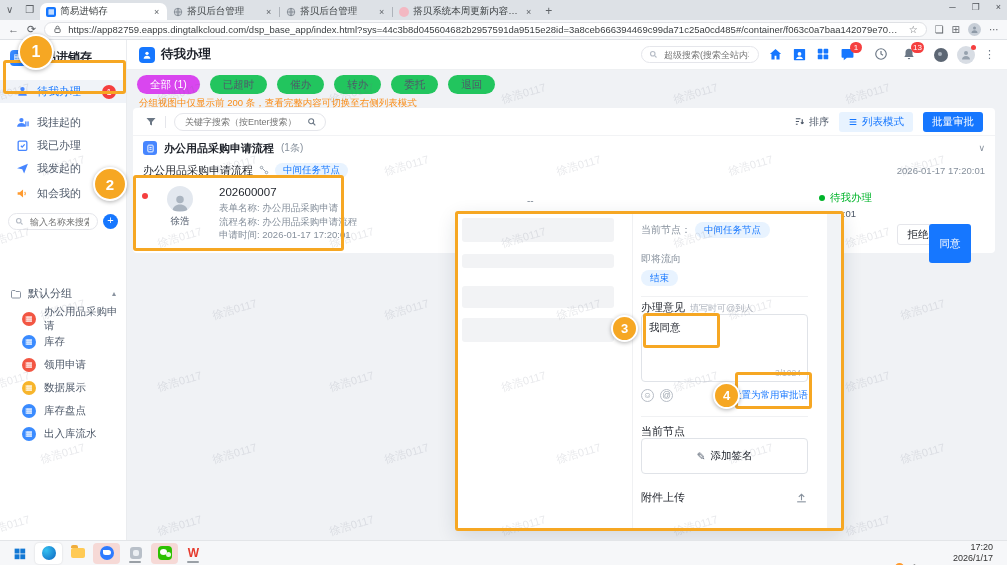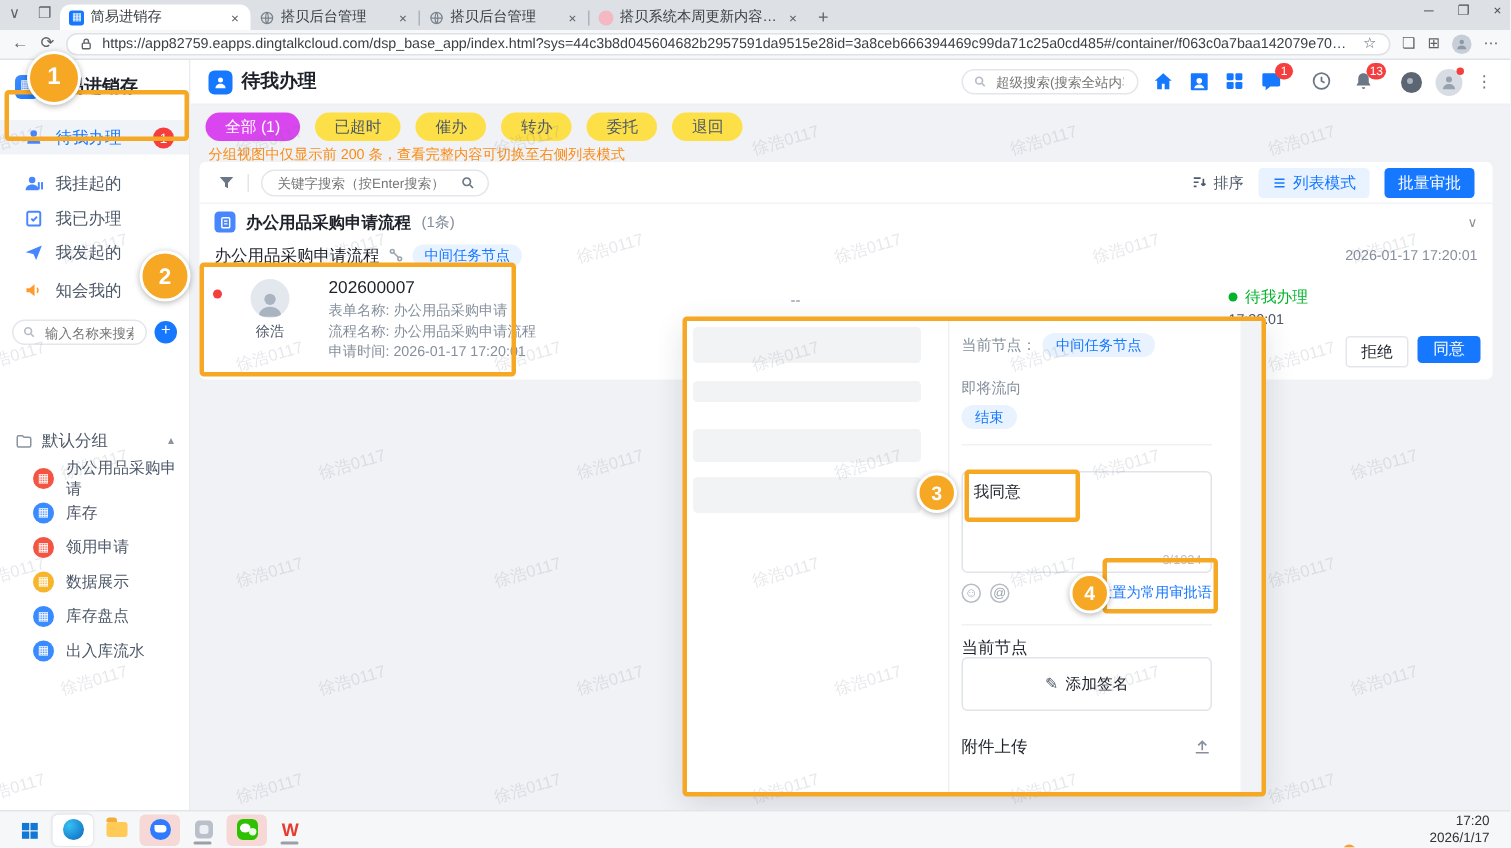--- a/index.html
+++ b/index.html
@@ -51,21 +51,21 @@
   .tb-ico{width:15px;height:15px;color:#1677ff;position:relative;}
   .tb-ico.grey{color:#6b7785;}
   .tb-badge{position:absolute;top:-5px;right:-7px;min-width:12px;height:11px;border-radius:6px;background:#f53f3f;color:#fff;font-size:8px;line-height:11px;text-align:center;padding:0 2px;}
   .tb-avatar{width:18px;height:18px;border-radius:50%;background:#d8dde4;color:#97a2ae;position:relative;display:flex;align-items:center;justify-content:center;}
   .tb-avatar i{position:absolute;top:-1px;right:-1px;width:5px;height:5px;border-radius:50%;background:#f53f3f;}
   .dark-circle{width:14px;height:14px;border-radius:50%;background:#5c6673;position:relative;}
   .dark-circle::after{content:"";position:absolute;left:4px;top:4px;width:4px;height:4px;border-radius:50%;background:#aab3bd;}
 
   .content{left:127px;top:70px;width:880px;height:470px;background:#f0f2f5;z-index:4;}
   .pills{position:absolute;left:10px;top:5px;display:flex;gap:10px;}
-  .pill{height:19px;border-radius:10px;background:#fde047;color:#4e5969;font-size:10.5px;display:flex;align-items:center;padding:0 13px;}
+  .pill{height:19px;border-radius:10px;background:#22c55e;color:#4e5969;font-size:10.5px;display:flex;align-items:center;padding:0 13px;}
   .pill.active{background:#d946ef;color:#fff;}
   .notice{position:absolute;left:12px;top:27px;font-size:9.5px;color:#fa8c16;}
   .maincard{position:absolute;left:6px;top:38px;width:862px;height:145px;background:#fff;border-radius:4px;}
   .toolrow{height:28px;display:flex;align-items:center;padding:0 12px;gap:8px;border-bottom:1px solid #f2f3f5;}
   .vline{width:1px;height:12px;background:#e5e6eb;}
   .srch{width:152px;height:18px;border:1px solid #e5e6eb;border-radius:10px;display:flex;align-items:center;padding:0 8px;gap:5px;color:#b6bcc6;}
   .srch input{border:0;outline:0;width:100%;font-size:9px;color:#4e5969;background:transparent;}
   .toolright{margin-left:auto;display:flex;align-items:center;gap:10px;}
   .sortlbl{display:flex;align-items:center;gap:4px;color:#4e5969;font-size:10px;}
   .btn-light{height:20px;border-radius:3px;background:#e8f3ff;color:#1677ff;font-size:10.5px;display:flex;align-items:center;gap:4px;padding:0 9px;}
@@ -86,21 +86,21 @@
   .av-name{font-size:9.5px;color:#4e5969;margin-top:3px;}
   .infocol{position:absolute;left:86px;top:6px;}
   .serial{font-size:11.5px;color:#1d2129;margin-bottom:3px;}
   .inforow{font-size:9.5px;color:#86909c;line-height:13.5px;}
   .dash{position:absolute;left:394px;top:15px;color:#86909c;font-size:10px;}
   .statusblk{position:absolute;left:686px;top:11px;}
   .st-line{display:flex;align-items:center;gap:5px;color:#00b42a;font-size:10.5px;}
   .st-dot{width:6px;height:6px;border-radius:50%;background:#00b42a;}
   .st-time{font-size:9.5px;color:#4e5969;margin-top:3px;margin-left:0px;}
   .btn-reject{position:absolute;right:56px;top:44px;width:42px;height:21px;border:1px solid #e5e6eb;border-radius:3px;background:#fff;color:#1d2129;font-size:10.5px;display:flex;align-items:center;justify-content:center;}
-  .btn-approve{position:absolute;right:8px;top:44px;width:42px;height:18px;border-radius:3px;background:#1677ff;color:#fff;font-size:10.5px;display:flex;align-items:center;justify-content:center;font-family:Liberation Mono, monospace;}
+  .btn-approve{position:absolute;right:24px;top:44px;width:42px;height:39px;border-radius:3px;background:#1677ff;color:#fff;font-size:10.5px;display:flex;align-items:center;justify-content:center;font-family:Liberation Mono, monospace;}
 
   
   .dialog{left:456px;top:212px;width:387px;height:318px;background:#fff;border-radius:4px;box-shadow:0 6px 20px rgba(31,45,61,.14);z-index:20;}
   .skel{position:absolute;left:6px;width:152px;background:#f2f3f5;border-radius:3px;}
   .dlg-vline{position:absolute;left:176px;top:0;width:1px;height:318px;background:#f0f1f3;}
   .dlg-strip{position:absolute;left:371px;top:0;width:16px;height:318px;background:#f1f3f6;border-radius:0 4px 4px 0;}
   .acol{position:absolute;left:185px;width:167px;}
   .lab-grey{color:#86909c;font-size:10px;}
   .lab-dark{color:#1d2129;font-size:11px;}
   .p-pill{display:inline-flex;height:16px;border-radius:9px;background:#e8f3ff;color:#1677ff;font-size:9.5px;align-items:center;padding:0 9px;}
@@ -487,20 +487,24 @@
 
     <div class="acol" style="top:10px;display:flex;align-items:center;gap:4px;">
       <span class="lab-grey">当前节点：</span>
       <span class="p-pill">中间任务节点</span>
     </div>
     <div class="acol" style="top:58px;">
       <span class="p-pill">结束</span>
     </div>
     <div class="acol lab-grey" style="top:40px;">即将流向</div>
     <div class="hr" style="top:84px;"></div>
+    <div class="acol" style="top:88px;display:flex;align-items:baseline;gap:5px;">
+      <span class="lab-dark">办理意见</span>
+      <span style="font-size:9px;color:#adb3bd;">填写时可@到人</span>
+    </div>
     <div class="ta">
       <span class="ta-text">我同意</span>
       <span class="ta-count">3/1024</span>
     </div>
     <div class="emorow">
       <span class="emo">☺</span>
       <span class="emo">@</span>
       <span class="setlink">设置为常用审批语</span>
     </div>
     <div class="hr" style="top:204px;"></div>

